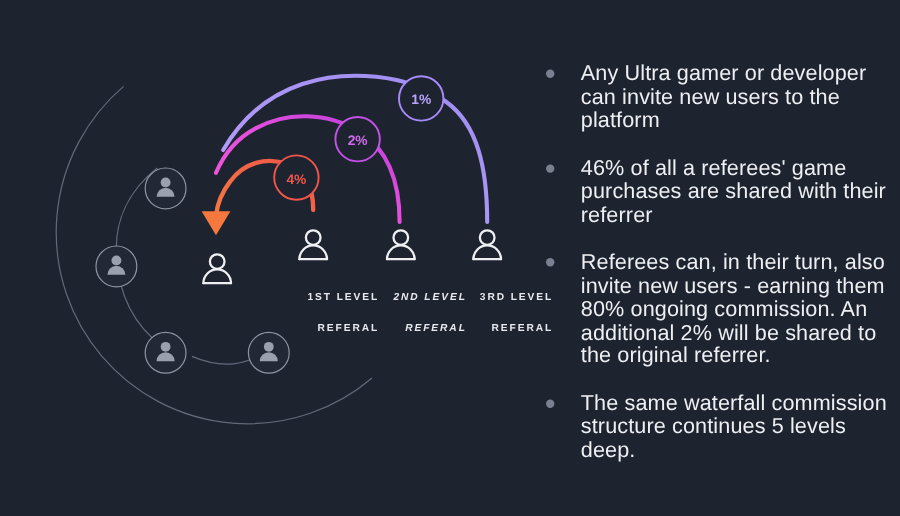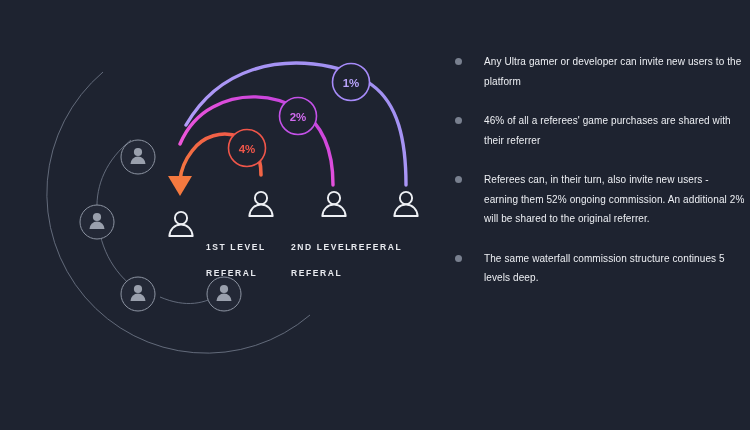--- a/index.html
+++ b/index.html
@@ -11,21 +11,21 @@
     position:relative;
   }
   #stage{position:absolute;left:0;top:0;width:750px;height:430px;}
 
   
   #diagram{position:absolute;left:0;top:0;width:445px;height:430px;}
   #diagram svg{position:absolute;left:0;top:0;}
 
   .lvl-label{
     position:absolute;
-    text-align:left;
+    text-align:right;
     color:#e8eaef;
     font-size:8.5px;
     letter-spacing:1.6px;
     line-height:13px;
     font-weight:700;
     white-space:pre-line;
     width:110px;
   }
 
   
@@ -41,21 +41,21 @@
   }
   .dot{
     width:7px;height:7px;border-radius:50%;
     background:#79808f;
     margin-top:6px;
     flex:0 0 auto;
   }
   .btext{
     margin-left:22px;
     color:#edeff3;
-    font-size:10px;
+    font-size:18px;
     line-height:19.5px;
     letter-spacing:.1px;
   }
 </style>
 </head>
 <body>
 
 <div id="stage">
 
   <div id="diagram">
@@ -166,41 +166,42 @@
         <circle cx="406" cy="198" r="6.1" fill="none" stroke="#eef0f4" stroke-width="1.9"></circle>
         <path d="M 394.5 216 a 11.5 11.5 0 0 1 23 0" fill="none" stroke="#eef0f4" stroke-width="1.9" stroke-linecap="round"></path>
         <path d="M 394.5 216 L 417.5 216" stroke="#eef0f4" stroke-width="1.9" stroke-linecap="round"></path>
       </g>
     </svg>
 
     <div class="lvl-label" style="left:206px;top:228px;">
       <div>1ST LEVEL</div>
       <div>REFERAL</div>
     </div>
-    <div class="lvl-label" style="left:291px;top:228px;">
+    <div class="lvl-label" style="left:279px;top:228px;font-style:italic;">
       <div>2ND LEVEL</div>
       <div>REFERAL</div>
     </div>
     <div class="lvl-label" style="left:351px;top:228px;">
+      <div>3RD LEVEL</div>
       <div>REFERAL</div>
     </div>
   </div>
 
   <div id="bullets">
     <div class="bullet">
       <span class="dot"></span>
       <span class="btext">Any Ultra gamer or developer can invite new users to the platform</span>
     </div>
     <div class="bullet">
       <span class="dot"></span>
       <span class="btext">46% of all a referees' game purchases are shared with their referrer</span>
     </div>
     <div class="bullet">
       <span class="dot"></span>
-      <span class="btext">Referees can, in their turn, also invite new users - earning them 52% ongoing commission. An additional 2% will be shared to the original referrer.</span>
+      <span class="btext">Referees can, in their turn, also invite new users - earning them 80% ongoing commission. An additional 2% will be shared to the original referrer.</span>
     </div>
     <div class="bullet">
       <span class="dot"></span>
       <span class="btext">The same waterfall commission structure continues 5 levels deep.</span>
     </div>
   </div>
 
 </div>
 
 </body></html>

